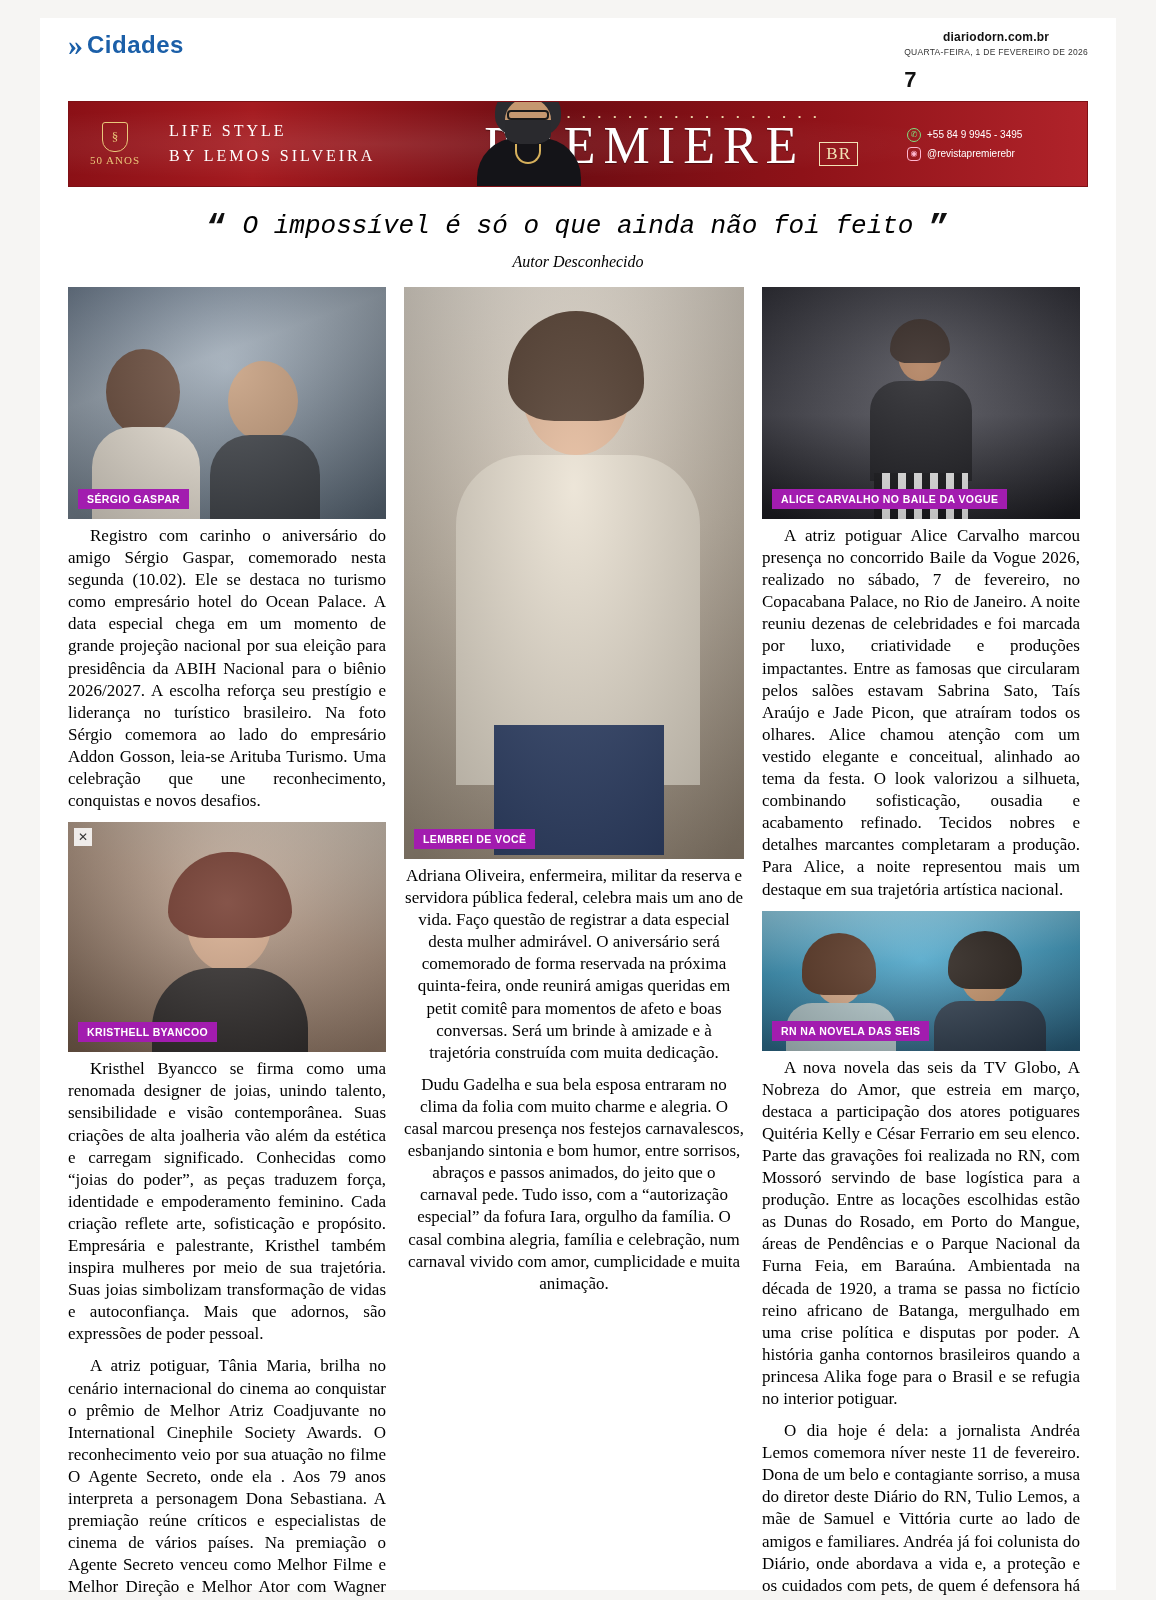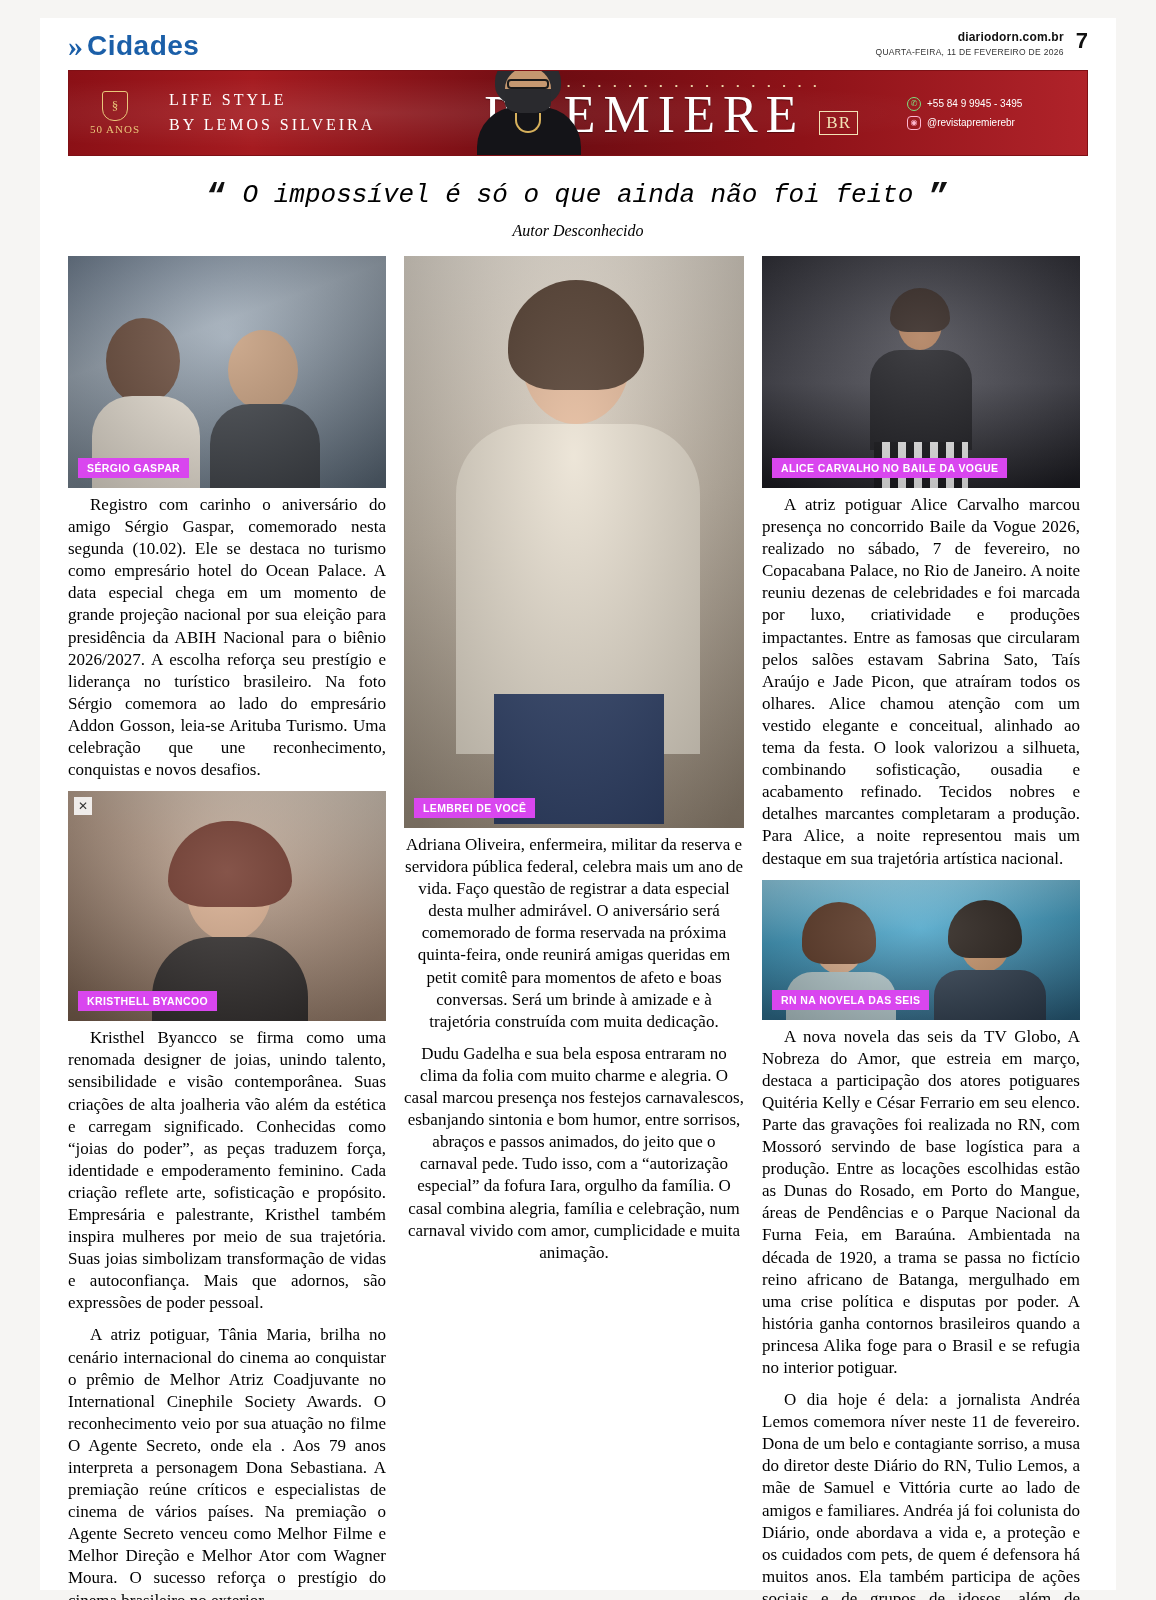--- a/index.html
+++ b/index.html
@@ -26,23 +26,23 @@
 
   
   .masthead {
     display:flex; align-items:flex-start; justify-content:space-between;
     padding:4px 8px 6px 8px;
   }
   .mast-left { display:flex; align-items:center; gap:10px; }
   .chev { display:flex; align-items:center; color:#1b5fa8; font-size:30px; line-height:1; font-weight:bold; letter-spacing:-6px; }
   .cidades {
     font-family:"Liberation Sans", sans-serif;
-    font-weight:bold; font-size:28px; color:#1b5fa8; letter-spacing:0.5px;
-  }
-  .mast-right { text-align:right; display:flex; align-items:flex-start; gap:12px; }
+    font-weight:bold; font-size:24px; color:#1b5fa8; letter-spacing:0.5px;
+  }
+  .mast-right { text-align:center; display:flex; align-items:flex-start; gap:12px;flex-direction:column; }
   .mast-site { font-family:"Liberation Sans", sans-serif; font-size:12px; font-weight:bold; color:#111; letter-spacing:0.2px;}
   .mast-date { font-family:"Liberation Sans", sans-serif; font-size:8.5px; color:#333; margin-top:3px; letter-spacing:0.3px;}
   .pagenum { font-family:"Liberation Sans", sans-serif; font-weight:bold; font-size:22px; color:#111; margin-top:-2px;}
 
   
   .banner {
     position:relative;
     height:86px;
     margin:2px 8px 0 8px;
     background:linear-gradient(90deg,#8b1016 0%,#a51b20 18%,#6e0c12 48%,#8e1218 72%,#b0232a 100%);
@@ -136,21 +136,21 @@
 
   
   .cols { display:flex; gap:18px; padding:0 8px; }
   .col { width:318px; }
   .col.center { width:340px; }
 
   .figure { position:relative; margin-bottom:6px; }
   .figure .ph { width:100%; display:block; position:relative; overflow:hidden; }
   .caption-tag {
     position:absolute; left:10px; bottom:10px;
-    background:#d946ef; color:#fff;
+    background:#a21caf; color:#fff;
     font-family:"Liberation Sans", sans-serif;
     font-size:10.5px; font-weight:bold; letter-spacing:0.4px;
     padding:4px 9px;
   }
   .close-x {
     position:absolute; left:6px; top:6px; width:18px; height:18px;
     background:rgba(255,255,255,0.85); color:#333;
     font-family:"Liberation Sans", sans-serif; font-size:12px;
     display:flex; align-items:center; justify-content:center;
   }
@@ -183,21 +183,21 @@
  <div class="sheet">
 
   <div class="masthead">
     <div class="mast-left">
       <span class="chev">»</span>
       <span class="cidades">Cidades</span>
     </div>
     <div class="mast-right">
       <div>
         <div class="mast-site">diariodorn.com.br</div>
-        <div class="mast-date">QUARTA-FEIRA, 11 DE FEVEREIRO DE 2026</div>
+        <div class="mast-date">QUARTA-FEIRA, 1 DE FEVEREIRO DE 2026</div>
       </div>
       <div class="pagenum">7</div>
     </div>
   </div>
 
   <div class="banner">
     <div class="logo50">
       <div class="crest">§</div>
       <div class="yrs">50 ANOS</div>
     </div>

